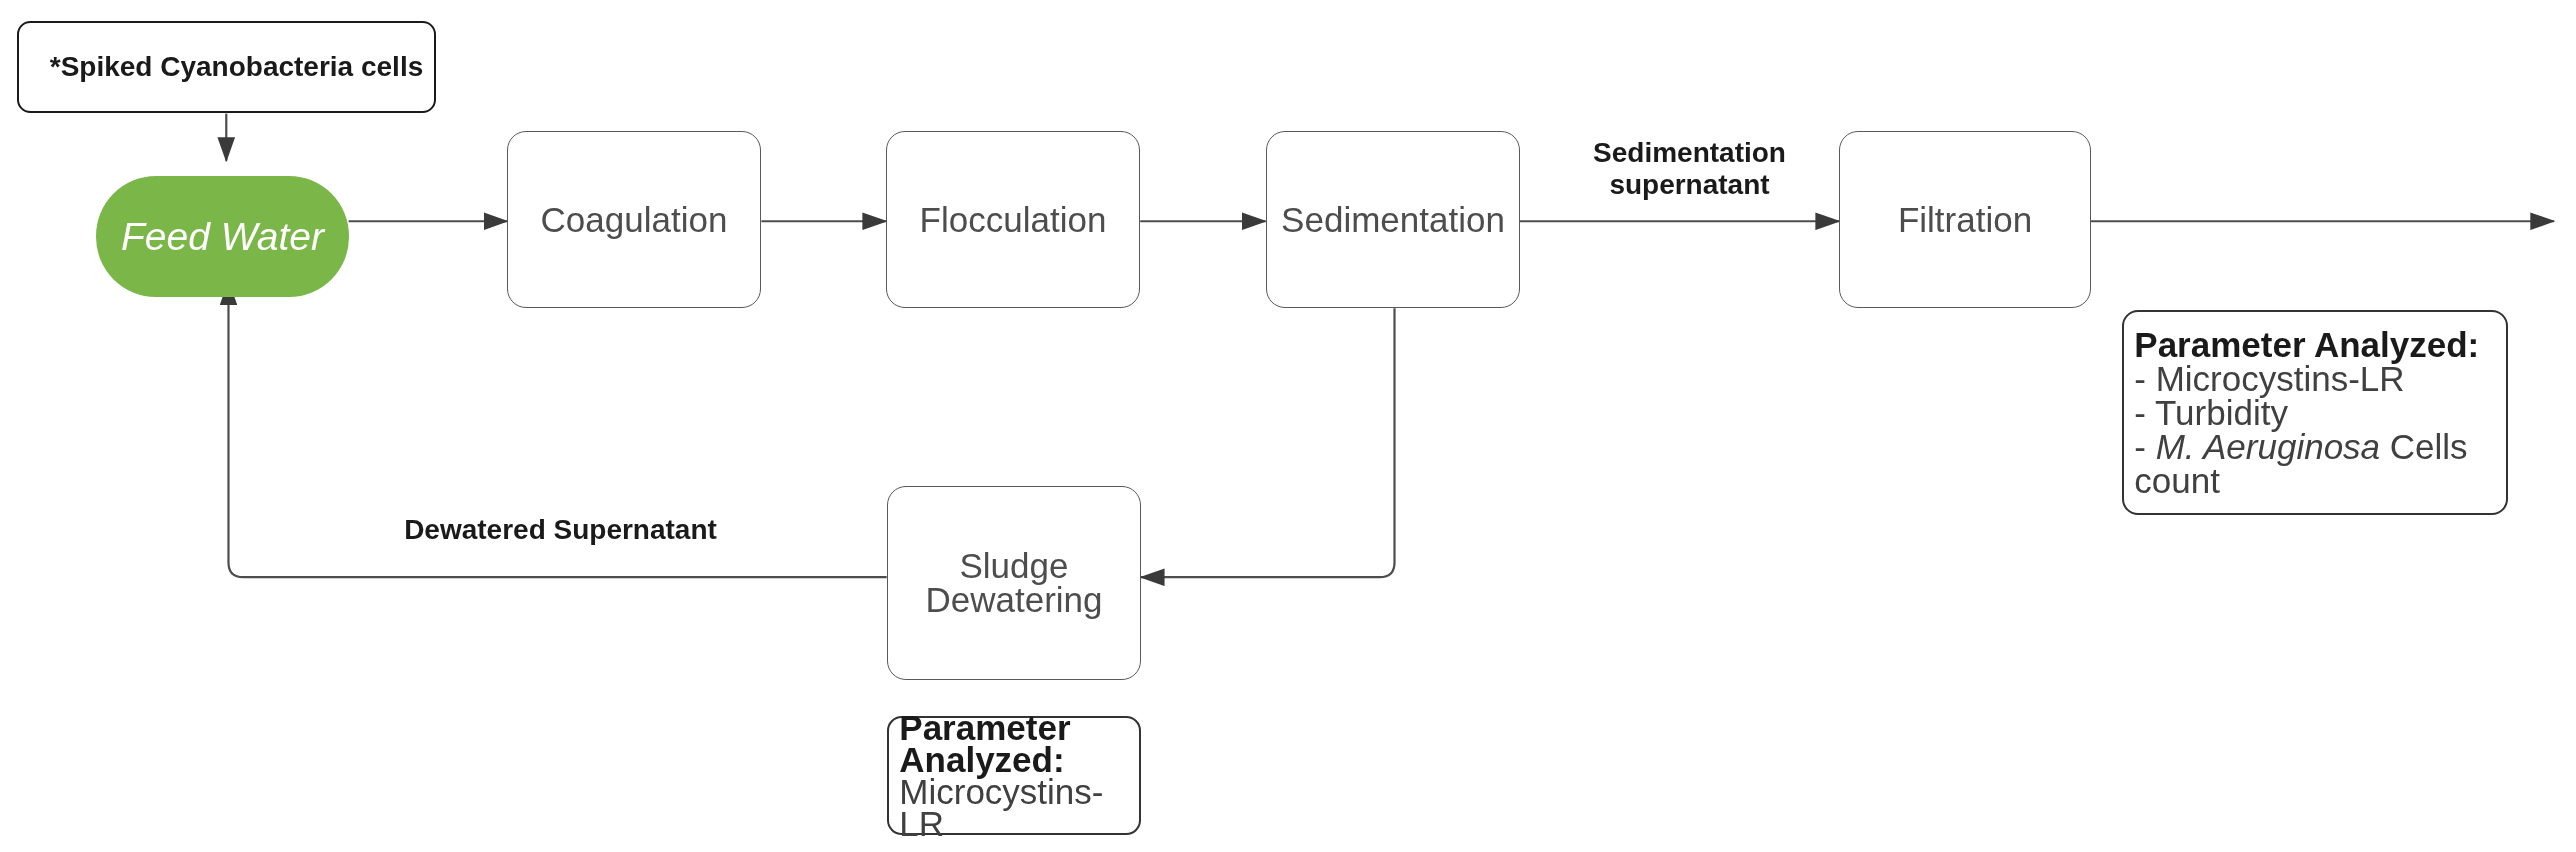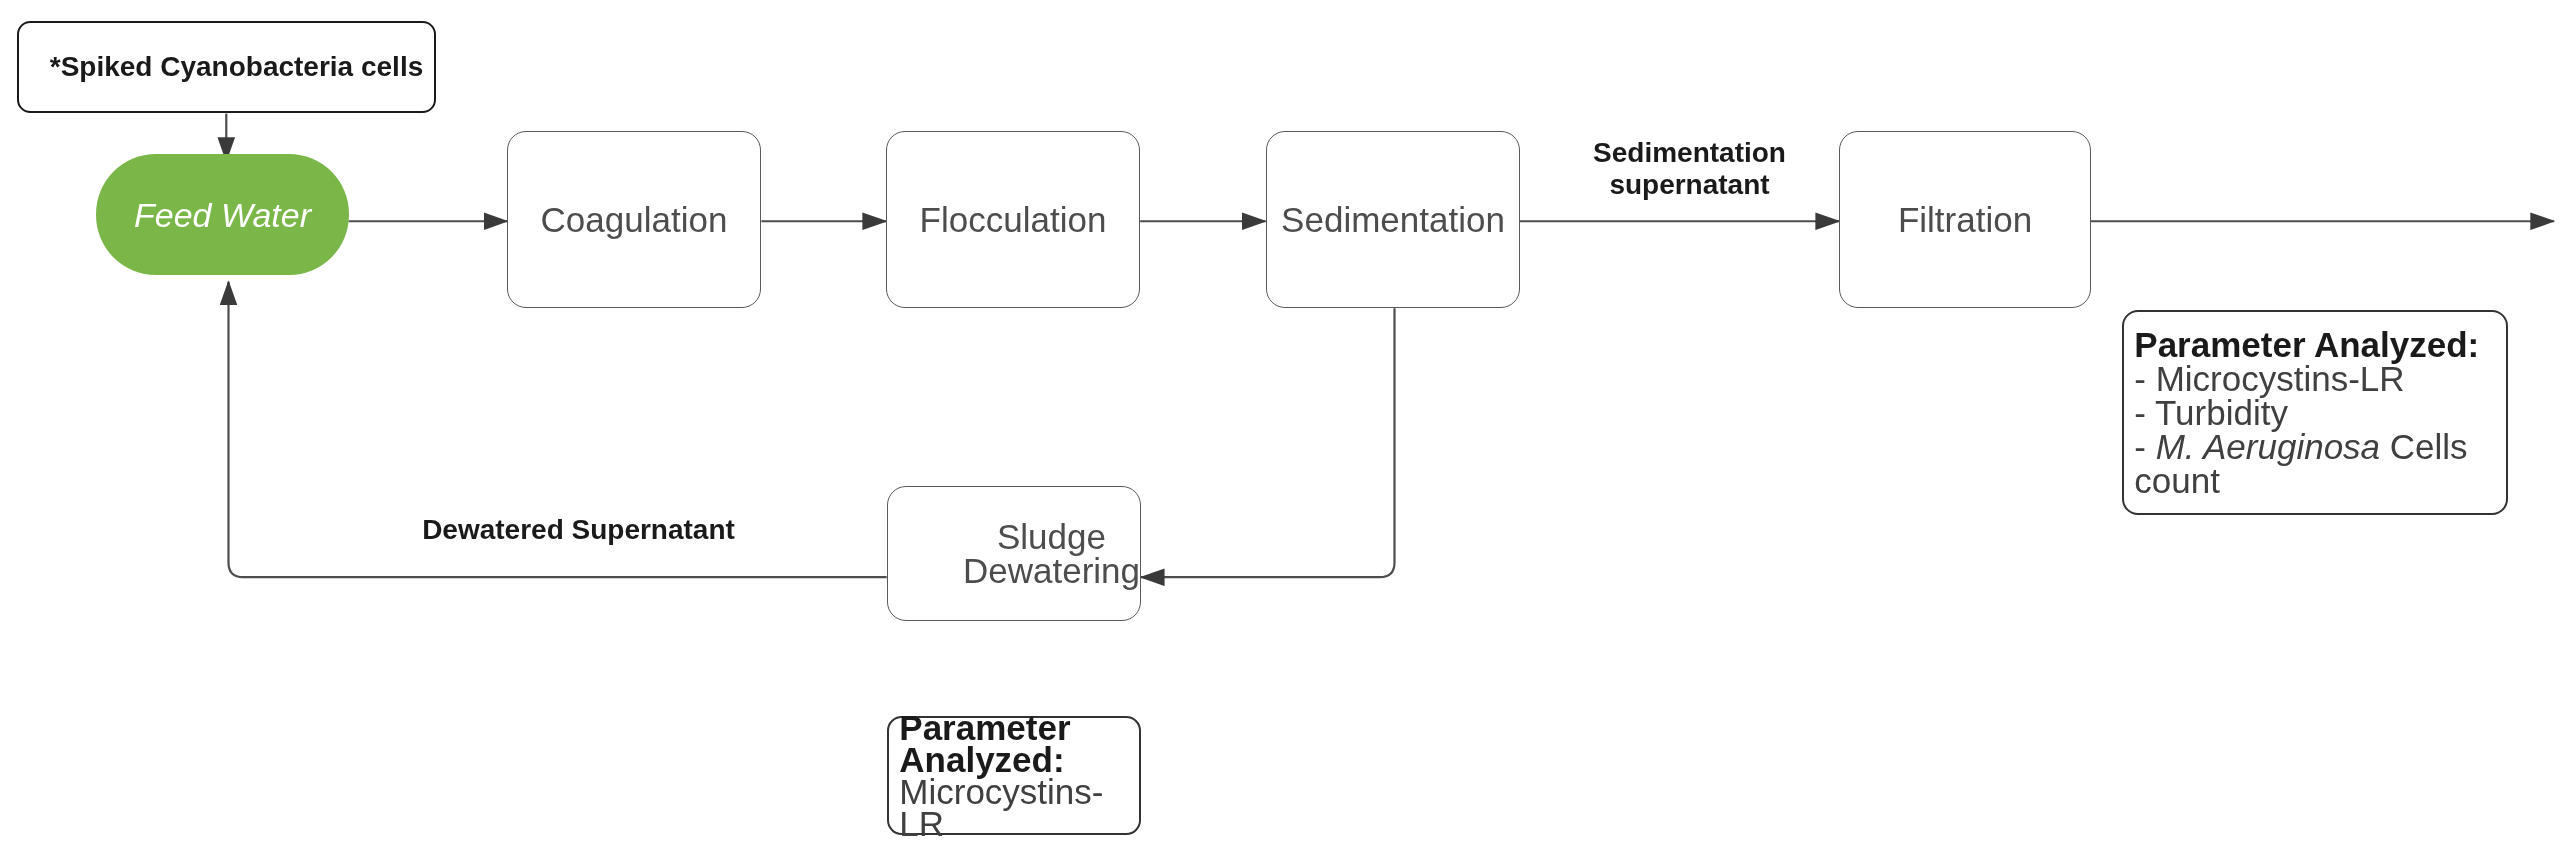--- a/index.html
+++ b/index.html
@@ -27,22 +27,22 @@
   .process{
     border:1.8px solid var(--box-border);
     border-radius:19px;top:131px;height:177px;width:254px;
   }
   .note-box{
     border:2.9px solid var(--strong);border-radius:13.3px;
     left:17px;top:21.4px;width:419px;height:92px;
     font-weight:bold;font-size:28px;color:var(--strong);padding-left:20px;
   }
   .pill{
-    left:96px;top:154px;width:253px;height:121px;border-radius:60px;
-    background:var(--green);color:#ffffff;font-style:italic;font-size:34px;
+    left:96px;top:176px;width:253px;height:121px;border-radius:60px;
+    background:var(--green);color:#ffffff;font-style:italic;font-size:39px;
     border:none;
   }
   .annot{
     border:2.2px solid #333333;border-radius:16px;
     display:flex;flex-direction:column;justify-content:center;align-items:flex-start;
     text-align:left;padding:0 10.3px;color:#404040;
   }
   .annot .head{font-weight:bold;color:var(--strong);}
   .edge-label{
     position:absolute;text-align:center;font-weight:bold;
@@ -91,34 +91,34 @@
   </div>
 
   <div class="node process" style="left:1266px;">
     <span>Sedimentation</span>
   </div>
 
   <div class="node process" style="left:1839px;width:252px;">
     <span>Filtration</span>
   </div>
 
-  <div class="node process" id="sludge-dewatering-box" style="left:887px;top:486px;height:135px;justify-content:flex-end;">
+  <div class="node process" id="sludge-dewatering-box" style="left:887px;top:486px;height:194px;">
     <span class="inner">
       <span style="display:block;">Sludge</span>
       <span style="display:block;">Dewatering</span>
     </span>
   </div>
 
   <div class="edge-label" style="left:1520px;top:137px;width:339px;">
     <span style="display:block;">Sedimentation</span>
     <span style="display:block;">supernatant</span>
   </div>
 
 
-  <div class="edge-label" style="left:394px;top:514px;width:369px;">Dewatered Supernatant</div>
+  <div class="edge-label" style="left:376px;top:514px;width:369px;">Dewatered Supernatant</div>
 
   <div class="node annot" style="left:2122px;top:310px;width:386px;height:205px;">
     <span class="head">Parameter Analyzed:</span>
     <span>- Microcystins-LR</span>
     <span>- Turbidity</span>
     <span><span>- </span><i>M. Aeruginosa</i><span> Cells count</span></span>
   </div>
 
   <div class="node annot" style="left:887px;top:716px;width:254px;height:119px;line-height:32px;border-radius:14.7px;">
     <span class="head">Parameter</span>

